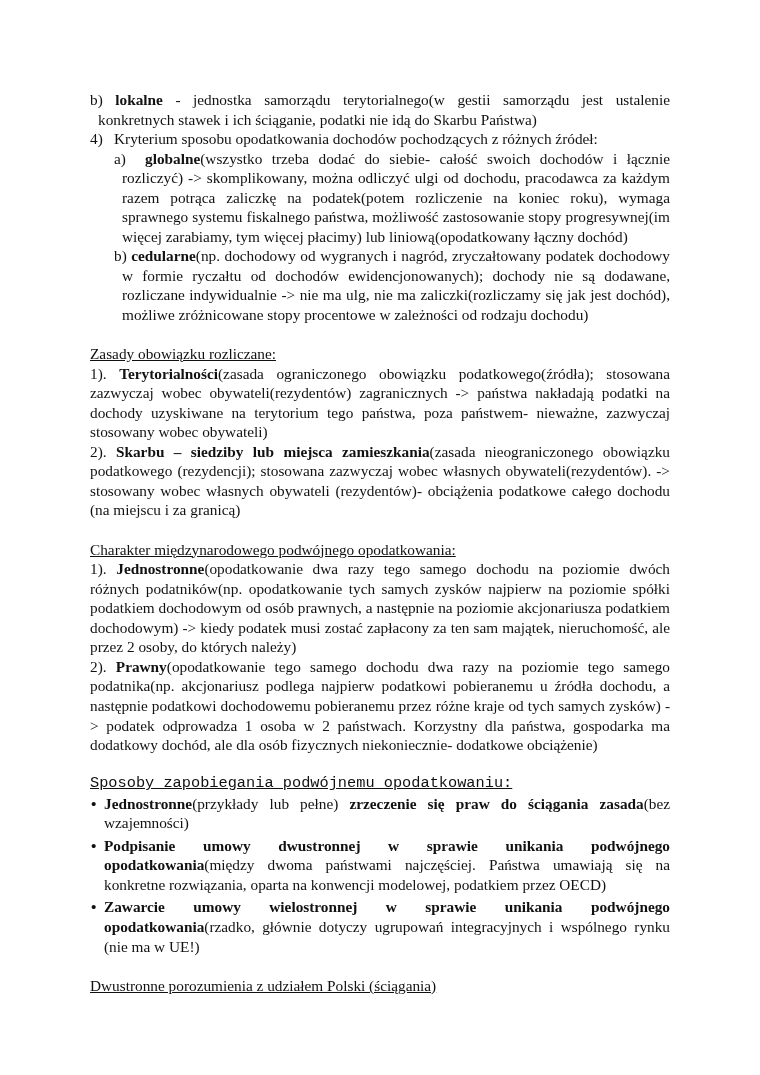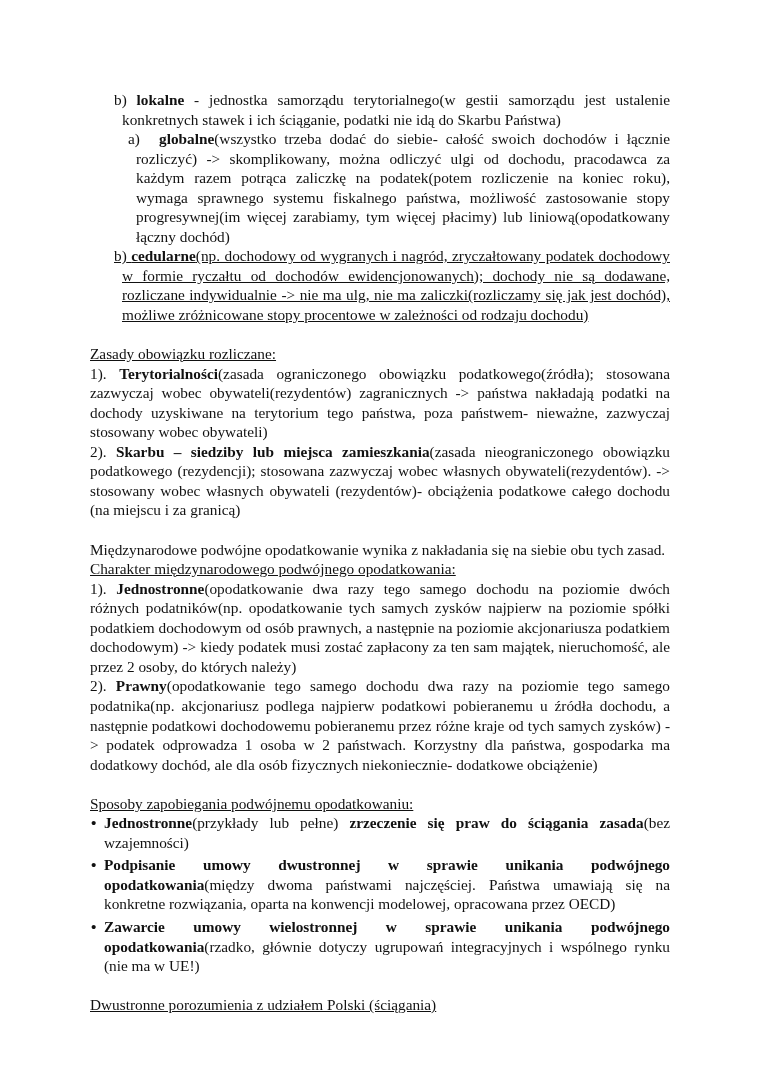--- a/index.html
+++ b/index.html
@@ -13,70 +13,72 @@
   b { font-weight:bold; }
   .gap { height:19.55px; }
   .bul { position:relative; padding-left:14px; text-align:justify; margin:0; }
   .bul .dot { position:absolute; left:1px; top:0; font-weight:bold; }
 </style>
 </head>
 <body>
 
 <div class="page">
 
-  <p class="p" style="margin-left:24px;padding-left:8px;text-indent:-8px;font-family:Liberation Serif, serif;">
+  <p class="p" style="padding-left:8px;text-indent:-8px;font-family:Liberation Serif, serif;">
     <span>b)</span>
     <b>lokalne</b><span> - jednostka samorządu terytorialnego(w gestii samorządu jest ustalenie konkretnych stawek i ich ściąganie, podatki nie idą do Skarbu Państwa)</span>
   </p>
 
+  <p class="p" style="padding-left:24px;text-indent:-24px;">
+    <span style="display:inline-block;width:24px;text-indent:0;">4)</span><span>Kryterium sposobu opodatkowania dochodów pochodzących z różnych źródeł:</span>
+  </p>
 
-  <p class="p" style="margin-left:38px;padding-left:8px;text-indent:-8px;">
+  <p class="p" style="margin-left:24px;padding-left:8px;text-indent:-8px;">
     <span style="display:inline-block;width:31px;text-indent:0;">a)</span><b>globalne</b><span>(wszystko trzeba dodać do siebie- całość swoich dochodów i łącznie rozliczyć) -&gt; skomplikowany, można odliczyć ulgi od dochodu, pracodawca za każdym razem potrąca zaliczkę na podatek(potem rozliczenie na koniec roku), wymaga sprawnego systemu fiskalnego państwa, możliwość zastosowanie stopy progresywnej(im więcej zarabiamy, tym więcej płacimy) lub liniową(opodatkowany łączny dochód)</span>
   </p>
 
-  <p class="p" style="margin-left:24px;padding-left:8px;text-indent:-8px;text-decoration:underline;">
+  <p class="p" style="margin-left:24px;padding-left:8px;text-indent:-8px;">
     <span>b)</span>
     <b>cedularne</b><span>(np. dochodowy od wygranych i nagród, zryczałtowany podatek dochodowy w formie ryczałtu od dochodów ewidencjonowanych); dochody nie są dodawane, rozliczane indywidualnie -&gt; nie ma ulg, nie ma zaliczki(rozliczamy się jak jest dochód), możliwe zróżnicowane stopy procentowe w zależności od rodzaju dochodu)</span>
   </p>
 
   <div class="gap"></div>
 
   <p class="p u">Zasady obowiązku rozliczane:</p>
   <p class="p">
     <span>1).</span>
     <b>Terytorialności</b><span>(zasada ograniczonego obowiązku podatkowego(źródła); stosowana zazwyczaj wobec obywateli(rezydentów) zagranicznych -&gt; państwa nakładają podatki na dochody uzyskiwane na terytorium tego państwa, poza państwem- nieważne, zazwyczaj stosowany wobec obywateli)</span>
   </p>
   <p class="p">
     <span>2).</span>
     <b>Skarbu – siedziby lub miejsca zamieszkania</b><span>(zasada nieograniczonego obowiązku podatkowego (rezydencji); stosowana zazwyczaj wobec własnych obywateli(rezydentów). -&gt; stosowany wobec własnych obywateli (rezydentów)- obciążenia podatkowe całego dochodu (na miejscu i za granicą)</span>
   </p>
 
   <div class="gap"></div>
 
-  <p class="p">Międzynarodowe podwójne opodatkowanie wynika z nakładania się na siebie obu tych zasad.</p>
   <p class="p u" style="text-align:left;">Charakter międzynarodowego podwójnego opodatkowania:</p>
   <p class="p">
     <span>1).</span>
     <b>Jednostronne</b><span>(opodatkowanie dwa razy tego samego dochodu na poziomie dwóch różnych podatników(np. opodatkowanie tych samych zysków najpierw na poziomie spółki podatkiem dochodowym od osób prawnych, a następnie na poziomie akcjonariusza podatkiem dochodowym) -&gt; kiedy podatek musi zostać zapłacony za ten sam majątek, nieruchomość, ale przez 2 osoby, do których należy)</span>
   </p>
   <p class="p">
     <span>2).</span>
     <b>Prawny</b><span>(opodatkowanie tego samego dochodu dwa razy na poziomie tego samego podatnika(np. akcjonariusz podlega najpierw podatkowi pobieranemu u źródła dochodu, a następnie podatkowi dochodowemu pobieranemu przez różne kraje od tych samych zysków) -&gt; podatek odprowadza 1 osoba w 2 państwach. Korzystny dla państwa, gospodarka ma dodatkowy dochód, ale dla osób fizycznych niekoniecznie- dodatkowe obciążenie)</span>
   </p>
 
   <div class="gap"></div>
 
-  <p class="p u" style="text-align:left;">Sposoby zapobiegania podwójnemu opodatkowaniu:</p>
+  <p class="p u" style="text-align:left;font-family:Liberation Mono, monospace;">Sposoby zapobiegania podwójnemu opodatkowaniu:</p>
   <p class="bul" style="margin-bottom:3px;">
     <span class="dot">•</span>
     <b>Jednostronne</b><span>(przykłady lub pełne) </span><b>zrzeczenie się praw do ściągania zasada</b><span>(bez wzajemności)</span>
   </p>
   <p class="bul" style="margin-bottom:3px;">
     <span class="dot">•</span>
-    <b>Podpisanie umowy dwustronnej w sprawie unikania podwójnego opodatkowania</b><span>(między dwoma państwami najczęściej. Państwa umawiają się na konkretne rozwiązania, oparta na konwencji modelowej, opracowana przez OECD)</span>
+    <b>Podpisanie umowy dwustronnej w sprawie unikania podwójnego opodatkowania</b><span>(między dwoma państwami najczęściej. Państwa umawiają się na konkretne rozwiązania, oparta na konwencji modelowej, podatkiem przez OECD)</span>
   </p>
   <p class="bul">
     <span class="dot">•</span>
     <b>Zawarcie umowy wielostronnej w sprawie unikania podwójnego opodatkowania</b><span>(rzadko, głównie dotyczy ugrupowań integracyjnych i wspólnego rynku (nie ma w UE!)</span>
   </p>
 
   <div class="gap"></div>
 
   <p class="p u" style="text-align:left;">Dwustronne porozumienia z udziałem Polski (ściągania)</p>
 </div>

